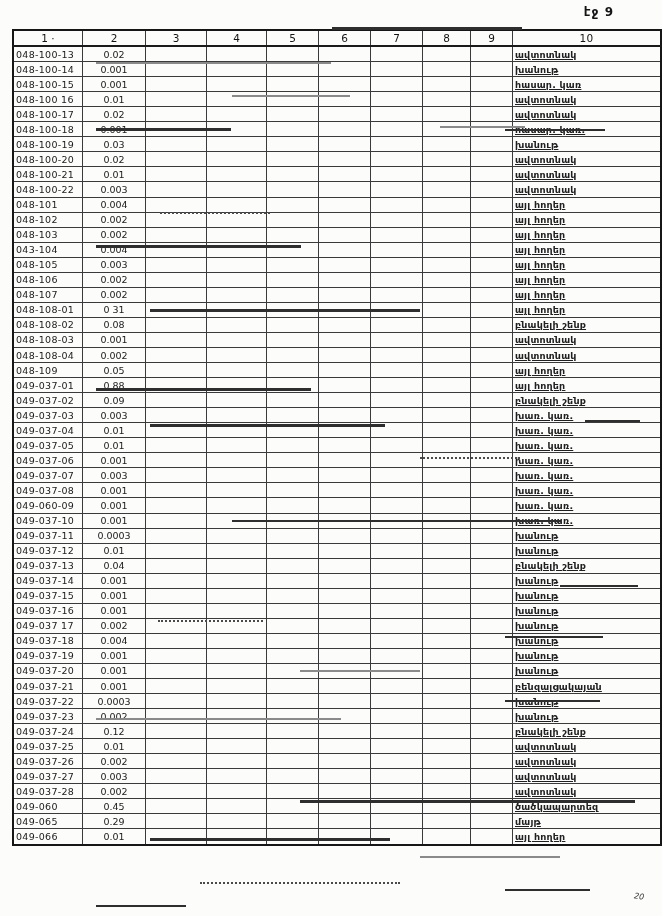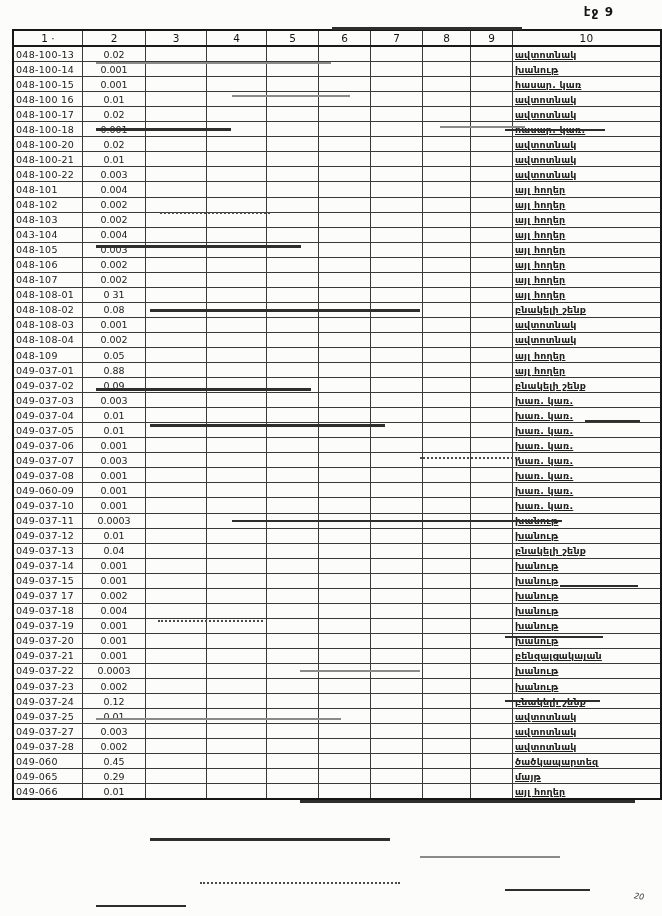--- a/index.html
+++ b/index.html
@@ -170,20 +170,32 @@
           <td class="c2"></td>
           <td class="c3"></td>
           <td class="c4"></td>
           <td class="c5"></td>
           <td class="c6"></td>
           <td class="c7"></td>
           <td class="c8"></td>
           <td class="c9">հասար. կառ.</td>
         </tr>
         <tr>
+          <td class="c0">048-100-19</td>
+          <td class="c1">0.03</td>
+          <td class="c2"></td>
+          <td class="c3"></td>
+          <td class="c4"></td>
+          <td class="c5"></td>
+          <td class="c6"></td>
+          <td class="c7"></td>
+          <td class="c8"></td>
+          <td class="c9">խանութ</td>
+        </tr>
+        <tr>
           <td class="c0">048-100-20</td>
           <td class="c1">0.02</td>
           <td class="c2"></td>
           <td class="c3"></td>
           <td class="c4"></td>
           <td class="c5"></td>
           <td class="c6"></td>
           <td class="c7"></td>
           <td class="c8"></td>
           <td class="c9">ավտոտնակ</td>
@@ -530,20 +542,32 @@
           <td class="c2"></td>
           <td class="c3"></td>
           <td class="c4"></td>
           <td class="c5"></td>
           <td class="c6"></td>
           <td class="c7"></td>
           <td class="c8"></td>
           <td class="c9">խանութ</td>
         </tr>
         <tr>
+          <td class="c0">049-037-16</td>
+          <td class="c1">0.001</td>
+          <td class="c2"></td>
+          <td class="c3"></td>
+          <td class="c4"></td>
+          <td class="c5"></td>
+          <td class="c6"></td>
+          <td class="c7"></td>
+          <td class="c8"></td>
+          <td class="c9">խանութ</td>
+        </tr>
+        <tr>
           <td class="c0">049-037 17</td>
           <td class="c1">0.002</td>
           <td class="c2"></td>
           <td class="c3"></td>
           <td class="c4"></td>
           <td class="c5"></td>
           <td class="c6"></td>
           <td class="c7"></td>
           <td class="c8"></td>
           <td class="c9">խանութ</td>
@@ -628,20 +652,32 @@
           <td class="c4"></td>
           <td class="c5"></td>
           <td class="c6"></td>
           <td class="c7"></td>
           <td class="c8"></td>
           <td class="c9">բնակելի շենք</td>
         </tr>
         <tr>
           <td class="c0">049-037-25</td>
           <td class="c1">0.01</td>
+          <td class="c2"></td>
+          <td class="c3"></td>
+          <td class="c4"></td>
+          <td class="c5"></td>
+          <td class="c6"></td>
+          <td class="c7"></td>
+          <td class="c8"></td>
+          <td class="c9">ավտոտնակ</td>
+        </tr>
+        <tr>
+          <td class="c0">049-037-26</td>
+          <td class="c1">0.002</td>
           <td class="c2"></td>
           <td class="c3"></td>
           <td class="c4"></td>
           <td class="c5"></td>
           <td class="c6"></td>
           <td class="c7"></td>
           <td class="c8"></td>
           <td class="c9">ավտոտնակ</td>
         </tr>
         <tr>

